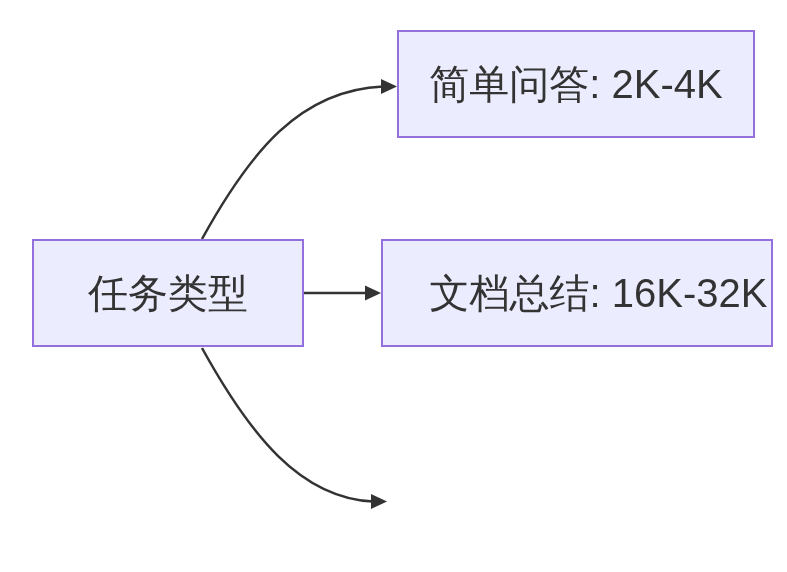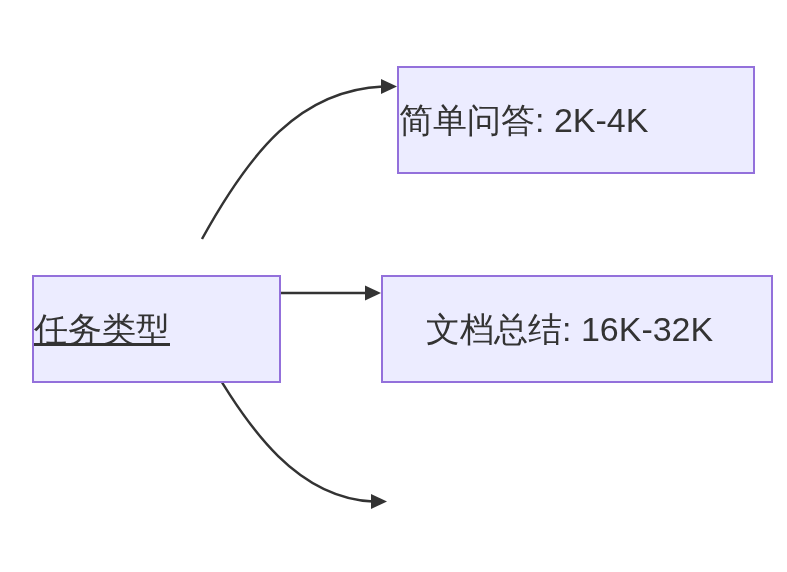--- a/index.html
+++ b/index.html
@@ -33,28 +33,27 @@
     stroke: none;
   }
   .node {
     position: absolute;
     box-sizing: border-box;
     background: var(--node-fill, #ECECFF);
     border: 2px solid var(--node-border, #9370DB);
     color: var(--text, #333333);
     display: flex;
     align-items: center;
-    justify-content: flex-start;
-    font-size: 34px;
+    justify-content: center;
+    font-size: 40px;
     line-height: 1.2;
     text-align: center;
     white-space: nowrap;
-    margin-top: 36px;
   }
-  .node-root   { left: 32px;  top: 239px; width: 249px; height: 108px; text-decoration: underline; }
+  .node-root   { left: 32px;  top: 239px; width: 272px; height: 108px; }
   .node-top    { left: 397px; top: 30px;  width: 358px; height: 108px; }
   .node-middle { left: 381px; top: 239px; width: 392px; height: 108px; padding-left: 43px; }
   .node-bottom { left: 387px; top: 448px; width: 376px; height: 107px; }
 </style>
 </head>
 <body>
 
 <div class="canvas">
 
   <svg class="edges" viewBox="0 0 787 572" xmlns="http://www.w3.org/2000/svg">

